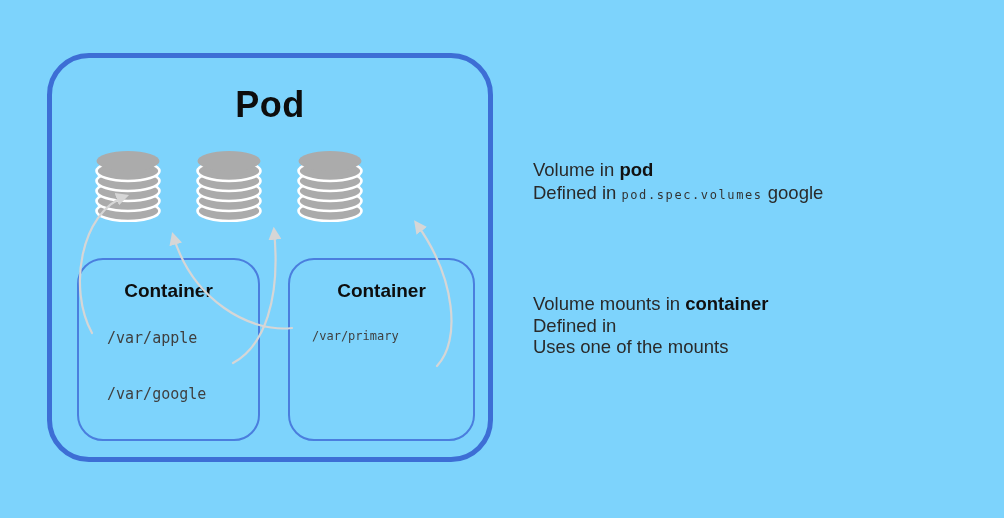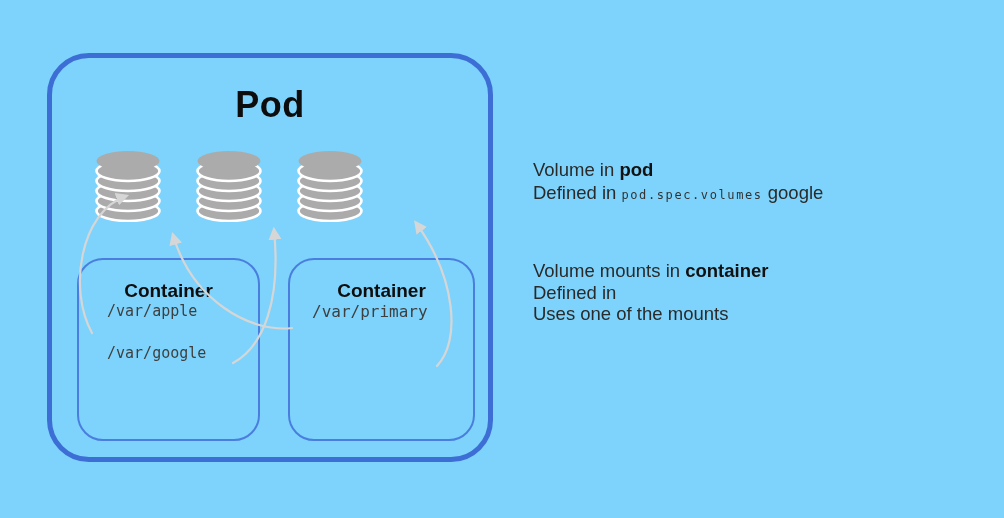--- a/index.html
+++ b/index.html
@@ -35,34 +35,34 @@
   .container-box.c1{left:25px;width:183px;}
   .container-box.c2{left:236px;width:187px;}
   .container-title{
     margin-top:20px;text-align:center;font-size:19px;font-weight:700;color:#0d0d0d;
   }
   .mount{
     font-family:"DejaVu Sans Mono","Liberation Mono",monospace;
     color:#3f3f3f;padding-left:28px;white-space:nowrap;
   }
   .c1 .mount{font-size:15px;}
-  .c2 .mount{font-size:16px;padding-left:22px;}
-  .mount.m1{}
-  .mount.m2{margin-top:24px;}
+  .c2 .mount{font-size:12px;padding-left:22px;}
+  .mount.m1{margin-top:27px;}
+  .mount.m2{margin-top:38px;}
   .arrow-layer{position:absolute;left:0;top:0;width:1004px;height:518px;pointer-events:none;}
   .arrow-layer path.flow{fill:none;stroke:var(--arrow);stroke-width:2.2;stroke-linecap:round;}
   .arrow-layer .head{fill:var(--arrow);}
   .note{position:absolute;left:533px;font-size:18.5px;line-height:22.5px;color:#2a2a2a;}
   .note .bold{font-weight:700;color:#111111;}
   .note code{
     font-family:"DejaVu Sans Mono","Liberation Mono",monospace;
     font-size:12px;letter-spacing:1.6px;color:#333333;
   }
   .note1{top:159px;}
-  .note2{top:260px;line-height:21.5px;}
+  .note2{top:293px;line-height:21.5px;}
   .note .code-line{padding-left:9px;}
 </style>
 </head>
 <body>
 
 <div class="canvas">
 
   <div class="pod">
     <div class="pod-title">Pod</div>
 

